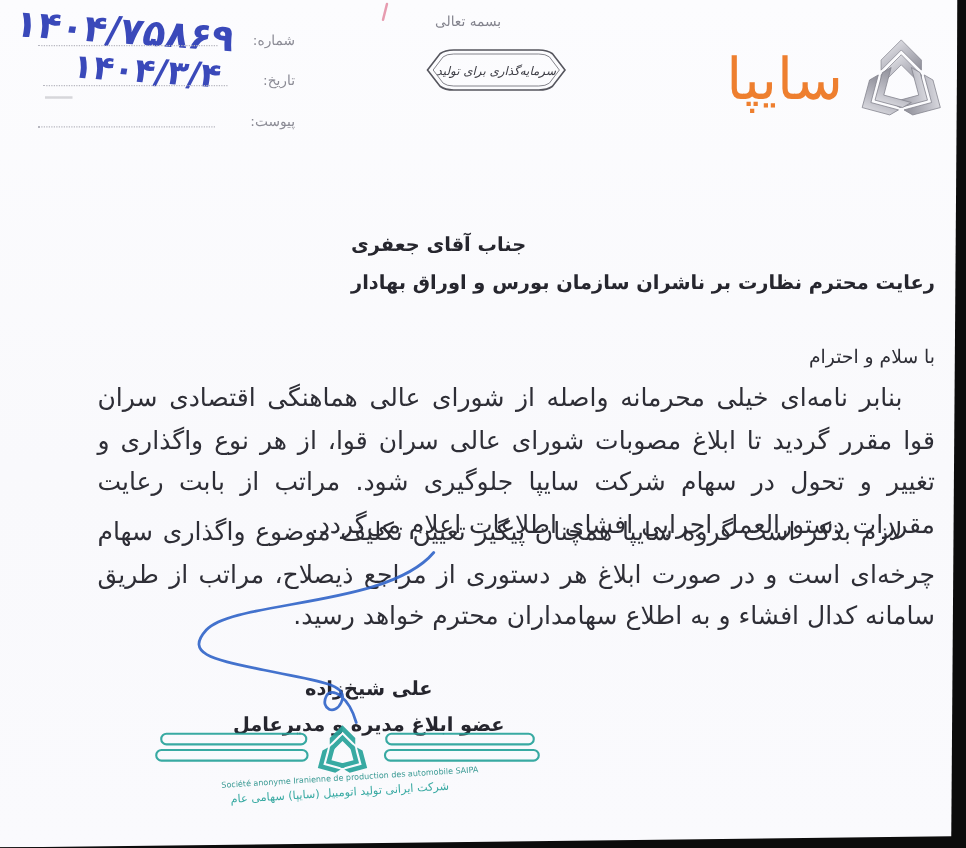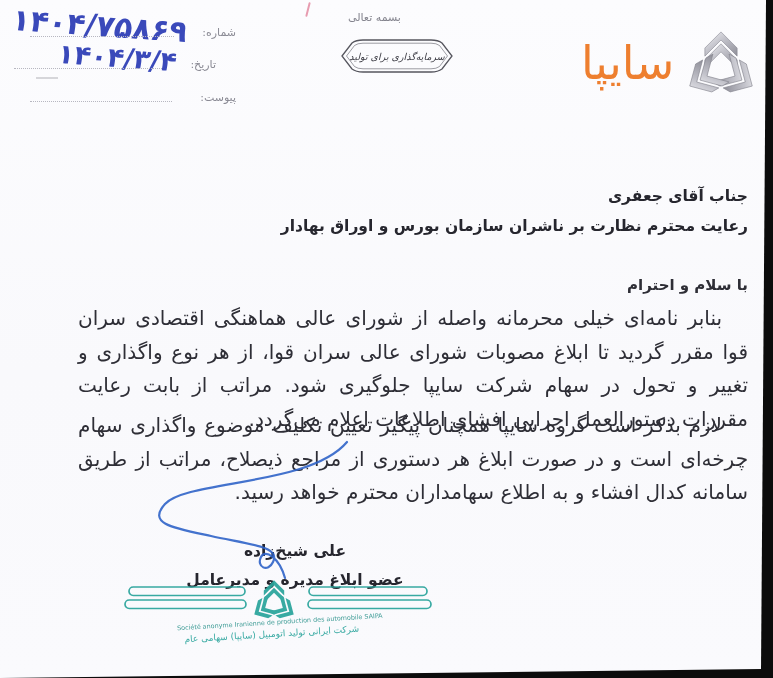--- a/index.html
+++ b/index.html
@@ -14,38 +14,38 @@
     clip-path:polygon(0px 0px,766px 0px,761px 669px,0px 678px);
   }
   
   .hw{color:#3a49ba;font-weight:bold;letter-spacing:2px;white-space:nowrap;}
   .hw-number{position:absolute;left:12px;top:8px;font-size:30px;transform:rotate(4deg) skewX(-7deg);}
   .hw-date{position:absolute;left:58px;top:42px;font-size:27px;transform:rotate(4deg) skewX(-7deg);}
   .field-row{position:absolute;display:flex;direction:rtl;align-items:flex-end;}
   .field-label{font-size:11px;color:#8b8b95;white-space:nowrap;margin-left:24px;}
   .field-line{flex:1;border-bottom:1px dotted #b7b7c0;height:12px;margin:0 4px 2px 0;}
   .row-number{left:30px;top:24px;width:206px;}
-  .row-date{left:14px;top:56px;width:202px;}
+  .row-date{left:34px;top:56px;width:202px;}
   .row-attach{left:30px;top:89px;width:206px;}
   .date-ghost{position:absolute;left:36px;top:77px;width:22px;border-bottom:2px solid #d6d6da;}
   
   .bismillah{position:absolute;left:348px;top:11px;width:100px;text-align:left;
     font-size:11px;color:#84848e;direction:rtl;}
   .cartouche{position:absolute;left:336px;top:35px;}
   .red-mark{position:absolute;left:307px;top:2px;width:2px;height:15px;
     background:#e79cb0;transform:rotate(14deg);border-radius:2px;}
   
   .brand-text{position:absolute;left:581px;top:36px;font-size:46px;font-weight:normal;
     color:#ee7f2f;direction:rtl;letter-spacing:1px;}
   .brand-emblem{position:absolute;left:683px;top:27px;}
   
   .rtl{direction:rtl;}
-  .recipient{position:absolute;right:25px;top:181px;text-align:right;
+  .recipient{position:absolute;right:25px;top:181px;text-align:left;
     font-size:15.5px;font-weight:bold;color:#26262e;line-height:30px;}
-  .salutation{position:absolute;right:25px;top:276px;font-size:15px;color:#2e2e36;font-weight:bold;}
+  .salutation{position:absolute;right:25px;top:276px;font-size:15px;color:#2e2e36;}
   .para{position:absolute;right:25px;left:78px;text-align:justify;text-align-last:right;
     font-size:20px;color:#2e2e36;line-height:33.5px;text-indent:26px;}
   .para-1{top:302px;}
   .para-2{top:409px;}
   
   .sig-block{position:absolute;left:150px;top:537px;width:290px;text-align:center;
     font-size:15.5px;font-weight:bold;color:#26262e;line-height:29px;z-index:2;}
   .sig-curve{position:absolute;left:115px;top:428px;z-index:4;}
   
   .stamp{position:absolute;left:122px;top:574px;z-index:3;opacity:.93;}

